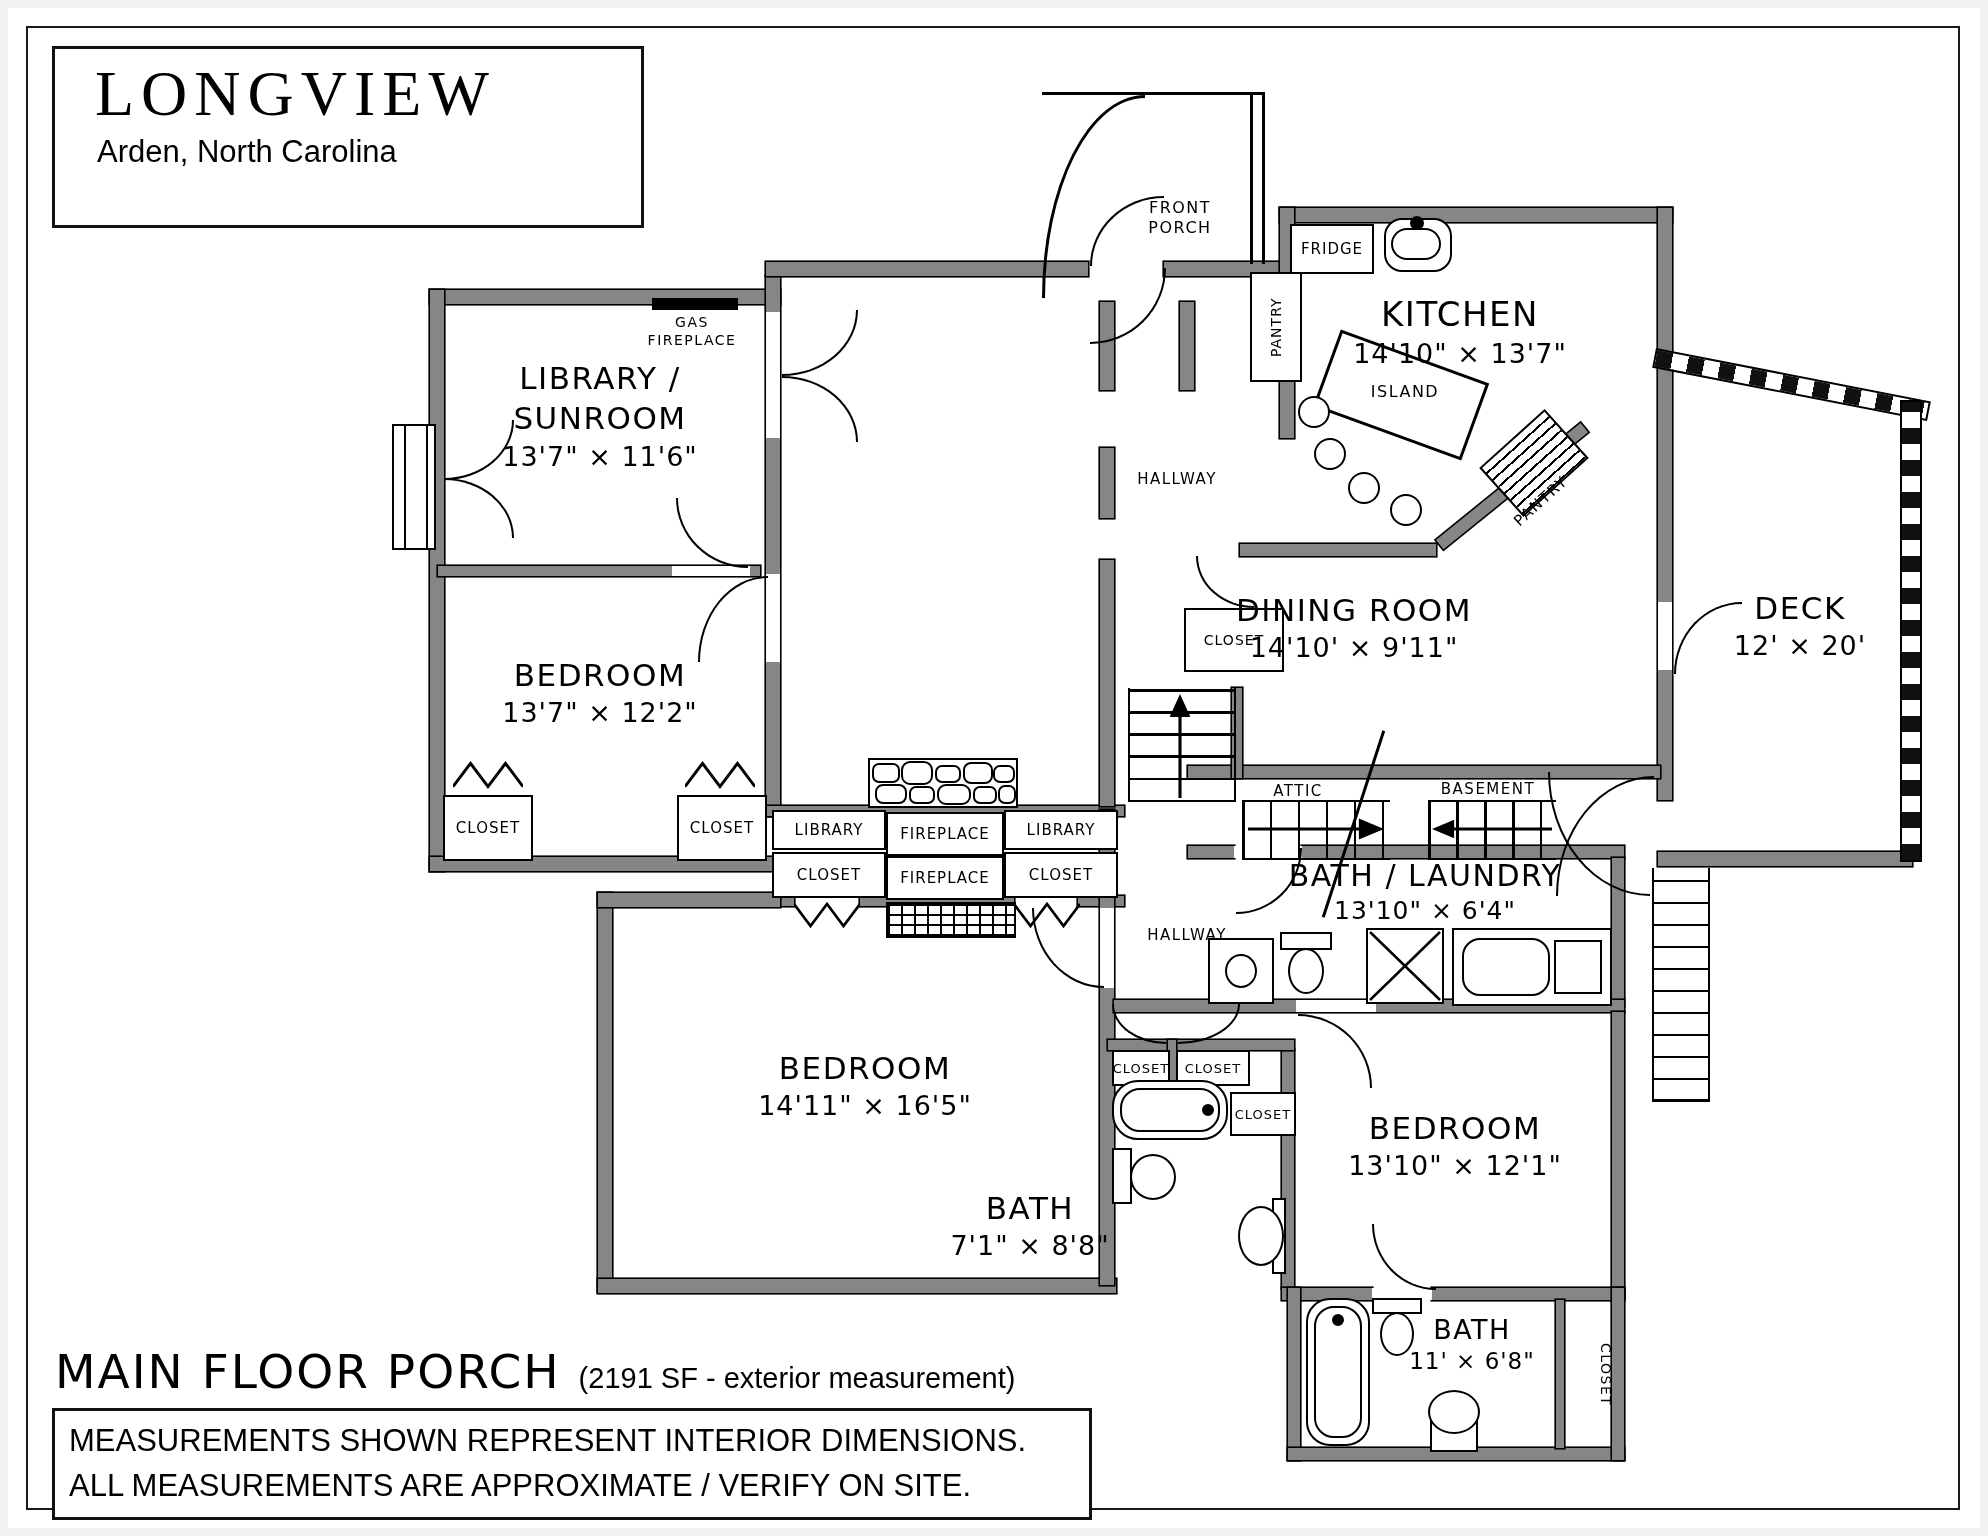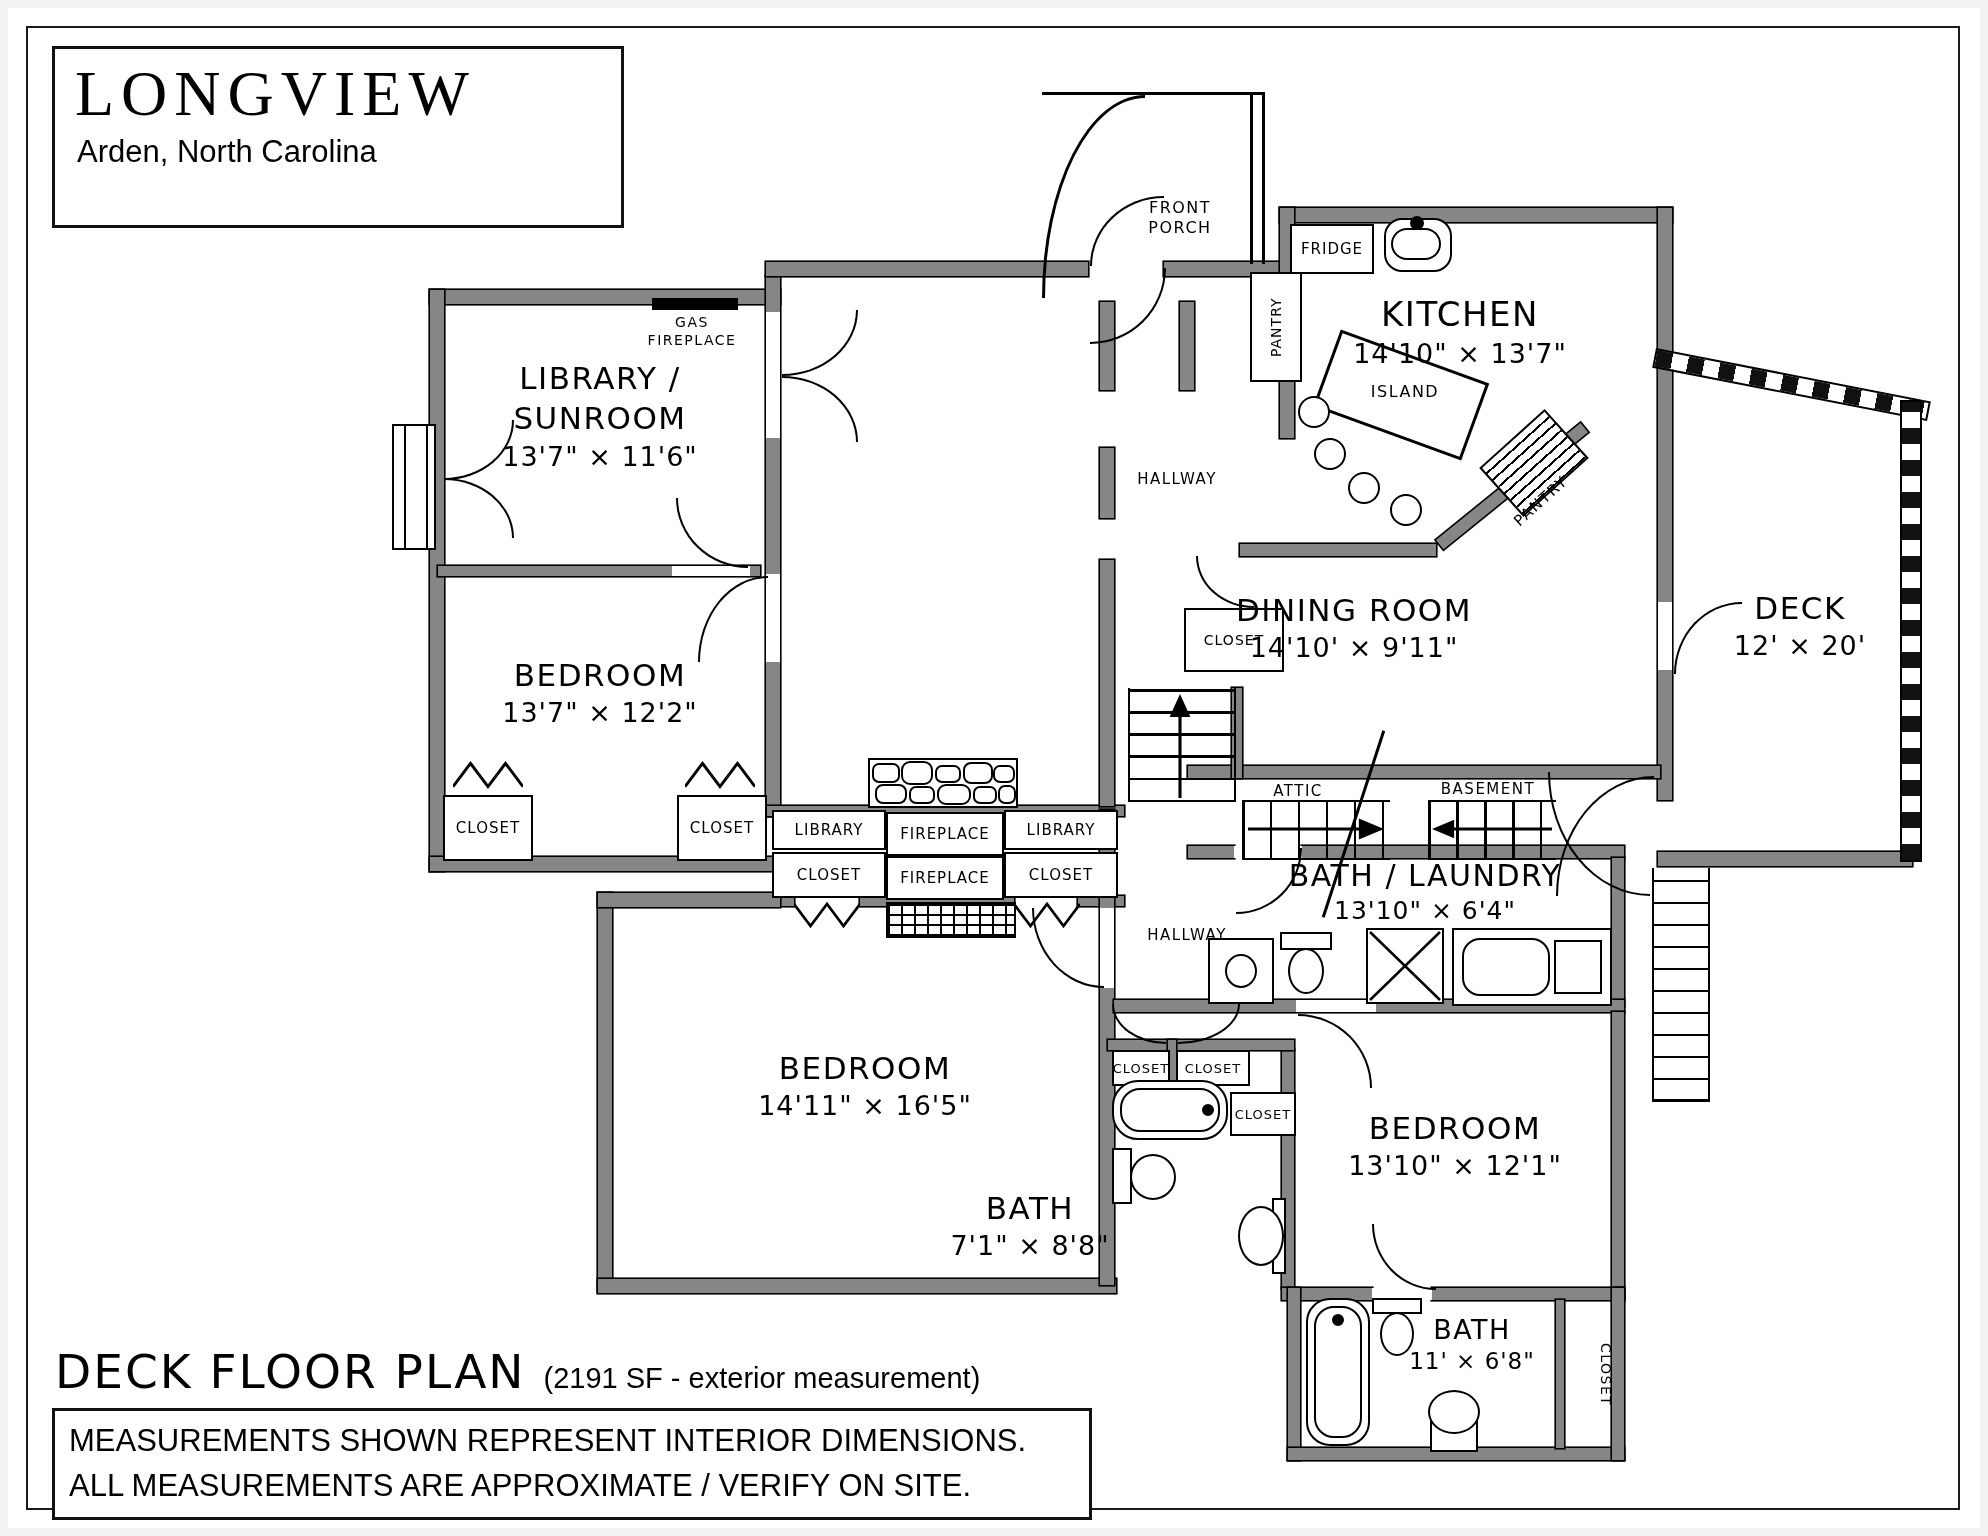--- a/index.html
+++ b/index.html
@@ -3,21 +3,21 @@
 <meta charset="utf-8">
 <style>
   html,body{margin:0;padding:0;background:#d9d9d9;}
   .canvas{position:relative;width:1988px;height:1536px;background:#f2f2f2;font-family:"DejaVu Sans",sans-serif;color:#000;overflow:hidden;}
   .page{position:absolute;left:8px;top:8px;right:8px;bottom:8px;background:#fff;}
   .frame{position:absolute;left:26px;top:26px;width:1930px;height:1480px;border:2.5px solid #1a1a1a;background:#fff;}
   .abs{position:absolute;}
   .wall{position:absolute;background:#868686;box-shadow:0 0 0 1.6px #000;z-index:2;}
   .gap{position:absolute;background:#fff;z-index:3;}
   .thinline{position:absolute;background:#000;z-index:2;}
-  .titlebox{position:absolute;left:52px;top:46px;width:566px;height:176px;border:3px solid #111;background:#fff;z-index:6;}
+  .titlebox{position:absolute;left:52px;top:46px;width:566px;height:176px;border:3px solid #111;background:#fff;z-index:6;padding-left:20px;}
   .brand{font-family:"Liberation Serif","DejaVu Serif",serif;font-size:64px;letter-spacing:7px;margin:8px 0 0 20px;font-weight:500;}
   .addr{font-family:"Liberation Sans","DejaVu Sans",sans-serif;font-size:31px;margin:2px 0 0 22px;line-height:1.2;}
   .roomlabel{position:absolute;text-align:center;z-index:5;line-height:1.3;}
   .rname{font-size:31px;letter-spacing:1.5px;}
   .rname.big{font-size:34px;}
   .rdims{font-size:27px;letter-spacing:1px;}
   .rdims.sm{font-size:23px;}
   .slabel{position:absolute;font-size:15px;letter-spacing:1.5px;text-align:center;z-index:5;line-height:1.25;background:transparent;}
   .boxlabel{position:absolute;border:2px solid #000;background:#fff;display:flex;align-items:center;justify-content:center;font-size:15px;letter-spacing:1px;z-index:4;text-align:center;}
   .arc{position:absolute;z-index:4;}
@@ -339,20 +339,20 @@
     <div class="rname" style="font-size:27px;">BATH</div>
     <div class="rdims sm">11' × 6'8"</div>
   </div>
   <div class="abs" style="left:1422px;top:1390px;z-index:4;">
     <div class="fixture" style="left:8px;top:28px;width:44px;height:30px;"></div>
     <div class="fixture circle" style="left:6px;top:0;width:48px;height:40px;"></div>
   </div>
   <div class="slabel vtext" style="left:1566px;top:1310px;width:48px;height:130px;font-size:14px;">CLOSET</div>
 
   <div class="footer-title">
-    <span class="ft-main">DECK FLOOR PLAN</span>
+    <span class="ft-main">MAIN FLOOR PORCH</span>
     <span class="ft-note">(2191 SF - exterior measurement)</span>
   </div>
   <div class="disclaimer">
     <div>MEASUREMENTS SHOWN REPRESENT INTERIOR DIMENSIONS.</div>
     <div>ALL MEASUREMENTS ARE APPROXIMATE / VERIFY ON SITE.</div>
   </div>
 </div>
 
 </body></html>

